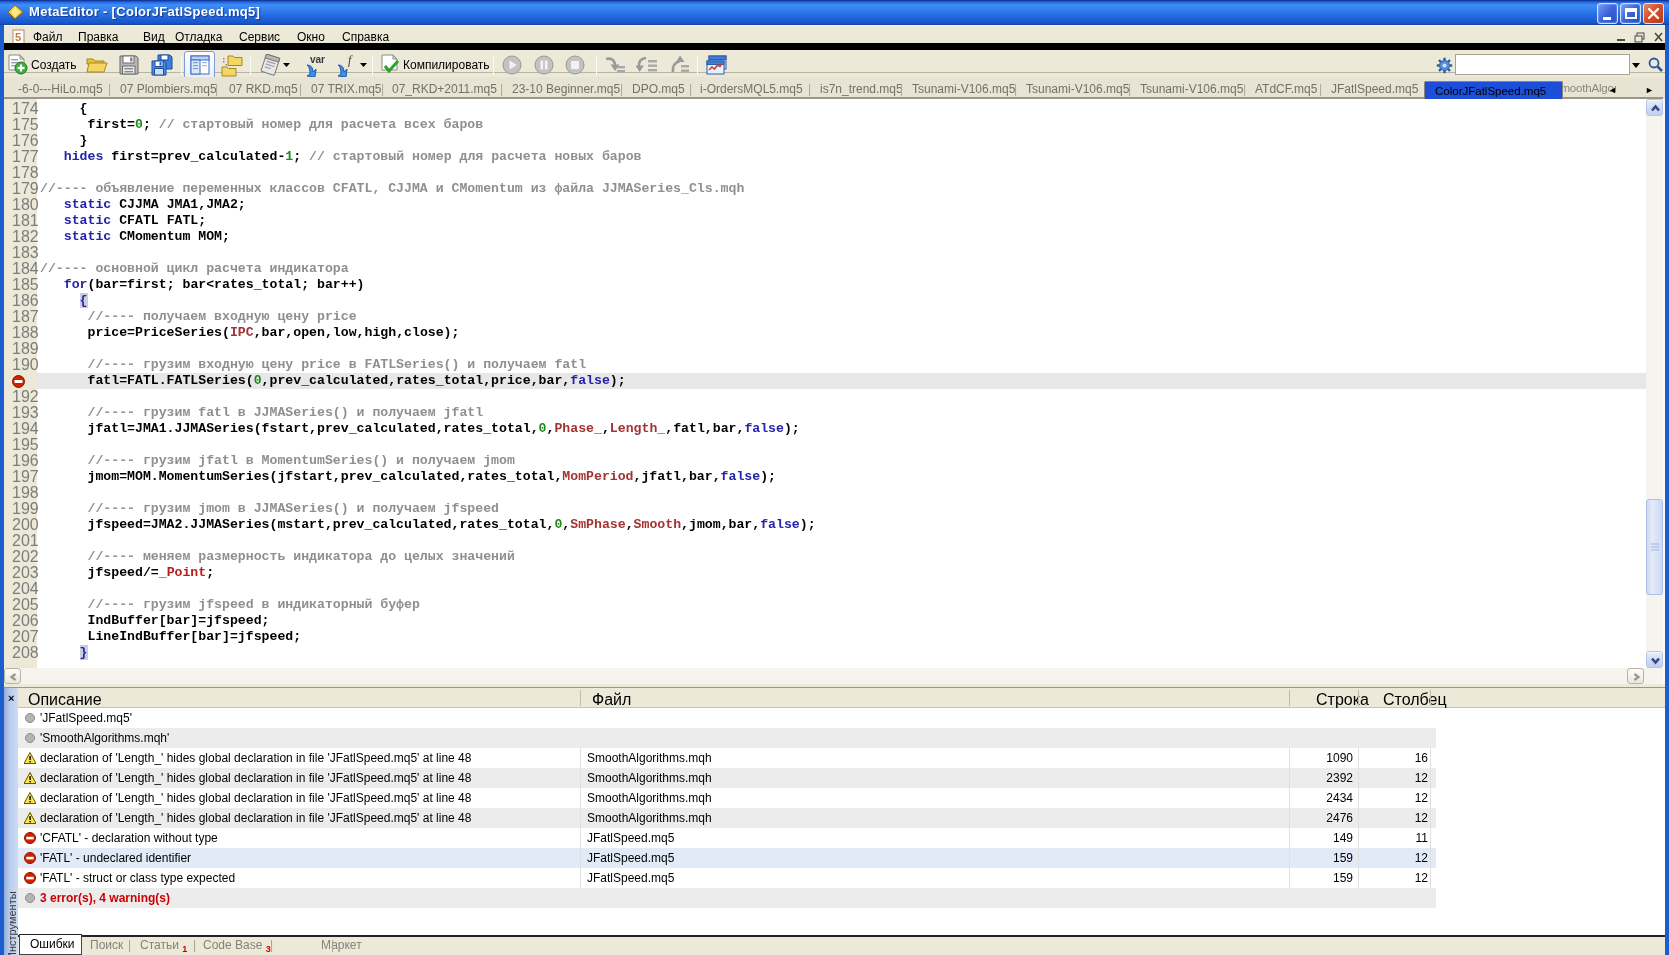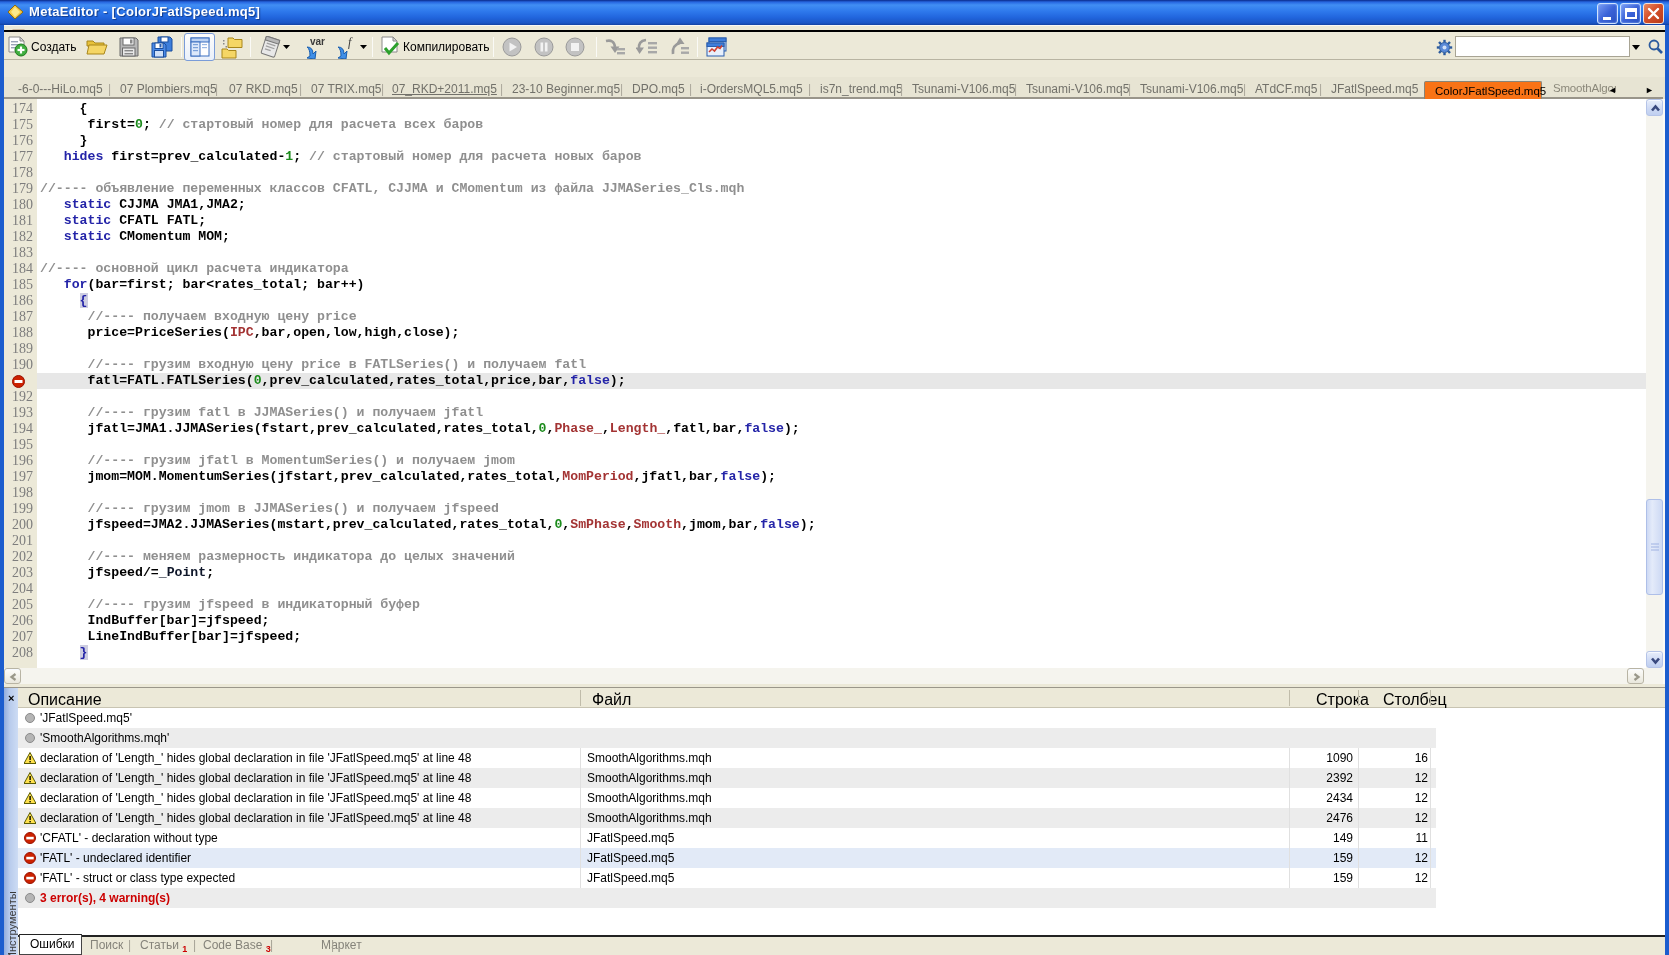--- a/index.html
+++ b/index.html
@@ -25,43 +25,43 @@
 #bleft  { left:0; top:25px; width:4px; height:930px; background:#1c5dce; }
 #bright { left:1665px; top:25px; width:4px; height:930px; background:#1c5dce; }
 
 
 #menubar { left:4px; top:25px; width:1661px; height:22px; background:#ece9d8; border-top:1px solid #f8f7f4; }
 #menubar .m { position:absolute; top:4px; font-size:12px; color:#000; }
 #m5icon { left:7px; top:3px; width:16px; height:16px; }
 .mdibtn { position:absolute; top:4px; width:15px; height:14px; color:#4a4a46; }
 
 
-#toolbar { left:4px; top:30px; width:1661px; height:30px; background:#ece9d8; border-top:2px solid #000000; border-bottom:1px solid #b8b4a2; }
+#toolbar { left:4px; top:43px; width:1661px; height:30px; background:#ece9d8; border-top:7px solid #000000; border-bottom:1px solid #b8b4a2; }
 .tsep { position:absolute; top:5px; width:1px; height:20px; background:#c6c2b0; border-right:1px solid #fafaf6; }
 .tbtxt { position:absolute; font-size:12px; color:#000; }
 
 
 #tabbar { left:4px; top:77px; width:1661px; height:22px; background:#e7e4d3; }
 #tabbar .tline { position:absolute; left:0; top:20px; width:1659px; height:2px; background:#99958a; }
 .dtab { position:absolute; top:5px; font-size:12px; color:#72716a; white-space:nowrap; }
 .dsep { position:absolute; top:5px; font-size:12px; color:#aaa79a; }
-#activetab { position:absolute; left:1420px; top:4px; width:118px; height:18px; background:#f97316; border:1px solid #888478; border-bottom:none; border-radius:2px 2px 0 0; z-index:3; }
+#activetab { position:absolute; left:1420px; top:4px; width:139px; height:18px; background:#1d4ed8; border:1px solid #888478; border-bottom:none; border-radius:2px 2px 0 0; z-index:3; }
 #activetab span { position:absolute; left:10px; top:3px; font-size:11.5px; color:#000; }
 .scrollarrow { position:absolute; top:8px; font-size:9px; color:#000; }
 
 
 #editor { left:4px; top:99px; width:1642px; height:569px; background:#fff; overflow:hidden; }
 #gutter { position:absolute; left:0; top:0; width:33px; height:569px; background:#ece9d8; }
-#lnums { position:absolute; left:8px; top:2px; font-family:Liberation Serif, serif; font-size:14px; line-height:16px; color:#7d7d7d; white-space:pre; }
+#lnums { position:absolute; left:8px; top:2px; font-family:Liberation Sans, sans-serif; font-size:16px; line-height:16px; color:#7d7d7d; white-space:pre; }
 #code { position:absolute; left:36px; top:2px; font-family:"Liberation Mono", monospace; font-size:13.2px; font-weight:bold; line-height:16px; color:#000; white-space:pre; }
 #code .c { color:#8f8f8f; font-weight:bold; }
 #code .k { color:#2424a8; }
 #code .n { color:#1d8c1d; }
 #code .p { color:#a33333;font-family:Liberation Mono, monospace; }
-#code .mg { color:#0f172a;margin-top:8px; }
+#code .mg { color:#b91c1c;margin-top:8px; }
 .errline { position:absolute; left:33px; top:274px; width:1609px; height:16px; background:#e7e7e7; }
 .bracehl { background:#cdcde1; }
 #erricon { position:absolute; left:8px; top:276px; width:13px; height:13px; }
 
 
 #vscroll { left:1646px; top:99px; width:17px; height:569px; background:#f5f4ee; }
 #vsliver { left:1663px; top:99px; width:2px; height:585px; background:#fbfaf7; }
 .sbtn { position:absolute; left:0; width:17px; height:17px; border-radius:3px; border:1px solid #b5c4e8;
   background:linear-gradient(180deg,#e8eefb 0%,#cdd9f4 60%,#c0cff0 100%); box-shadow:inset 0 1px 0 #f6f9ff; }
 .sbtn svg { position:absolute; left:3px; top:4px; }
@@ -322,21 +322,21 @@
 <div class="abs" id="tabbar">
   <div class="tline"></div>
   <span class="dtab" style="left:14px;">-6-0---HiLo.mq5</span>
   <span class="dsep" style="left:104px;">|</span>
   <span class="dtab" style="left:116px;">07 Plombiers.mq5</span>
   <span class="dsep" style="left:211px;">|</span>
   <span class="dtab" style="left:225px;">07 RKD.mq5</span>
   <span class="dsep" style="left:295px;">|</span>
   <span class="dtab" style="left:307px;">07 TRIX.mq5</span>
   <span class="dsep" style="left:377px;">|</span>
-  <span class="dtab" style="left:388px;text-decoration:underline;">07_RKD+2011.mq5</span>
+  <span class="dtab" style="left:388px;">07_RKD+2011.mq5</span>
   <span class="dsep" style="left:496px;">|</span>
   <span class="dtab" style="left:508px;">23-10 Beginner.mq5</span>
   <span class="dsep" style="left:616px;">|</span>
   <span class="dtab" style="left:628px;">DPO.mq5</span>
   <span class="dsep" style="left:685px;">|</span>
   <span class="dtab" style="left:696px;">i-OrdersMQL5.mq5</span>
   <span class="dsep" style="left:804px;">|</span>
   <span class="dtab" style="left:816px;">is7n_trend.mq5</span>
   <span class="dsep" style="left:896px;">|</span>
   <span class="dtab" style="left:908px;">Tsunami-V106.mq5</span>

